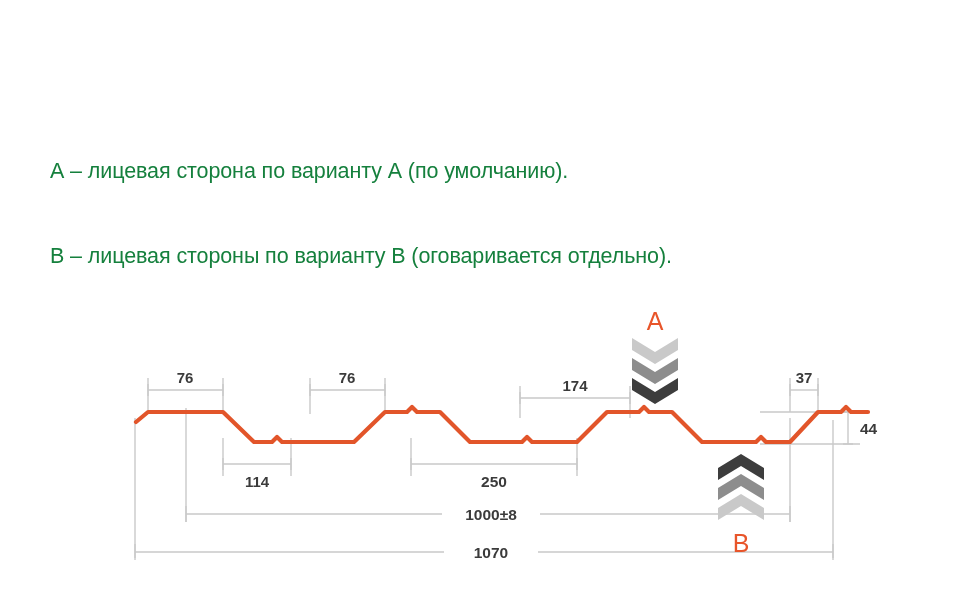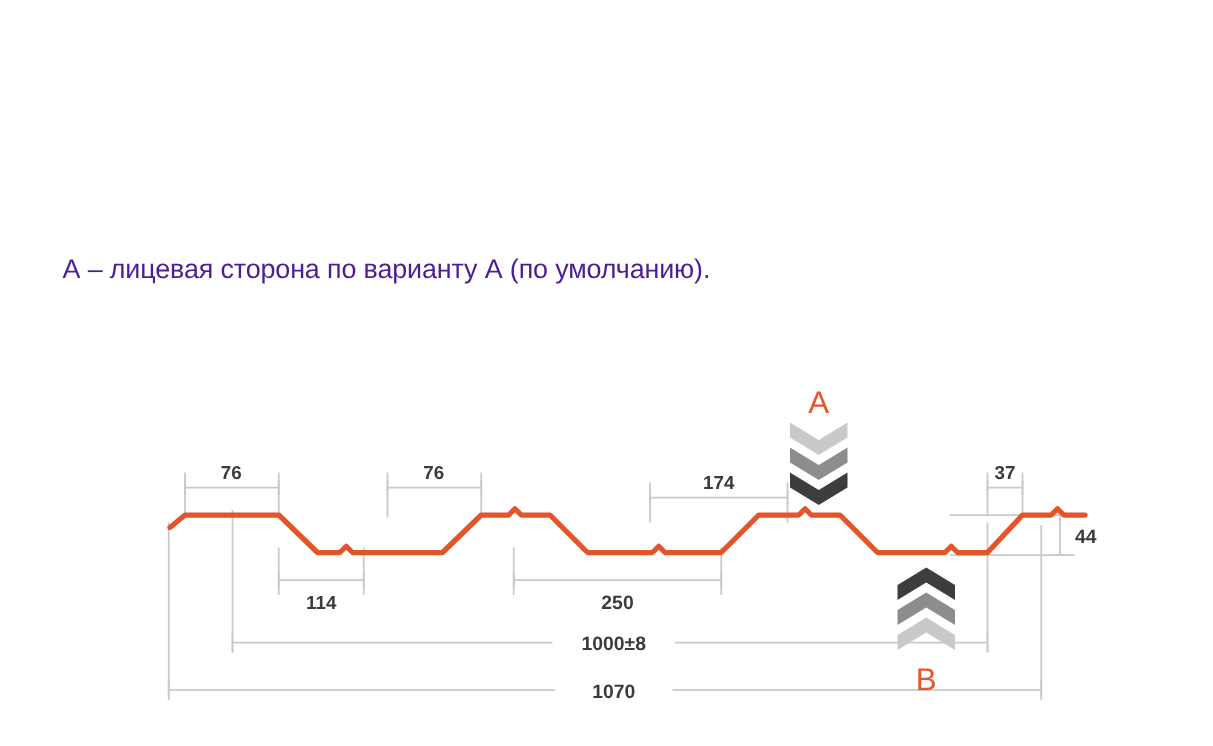--- a/index.html
+++ b/index.html
@@ -42,27 +42,26 @@
     position: absolute;
     left: 0px;
     top: 82px;
     width: 240px;
     height: 42px;
   }
 
   
   .legend-line {
     position: absolute;
-    color: #4c1d95;
+    color: #15803d;
     font-size: 21.5px;
     font-weight: 400;
     letter-spacing: -0.1px;
     white-space: nowrap;
     font-family: "Liberation Sans", sans-serif;
-    margin-top: 44px;
   }
   #legend-a { left: 50px; top: 159px; }
   #legend-b { left: 50px; top: 244px; }
 
   
   .drawing {
     position: absolute;
     left: 0px;
     top: 290px;
     width: 970px;
@@ -92,20 +91,21 @@
   }
 </style>
 </head>
 <body>
 
 <div id="page">
 
 
   <div class="legend-line" id="legend-a">А – лицевая сторона по варианту А (по умолчанию).</div>
 
+  <div class="legend-line" id="legend-b">В – лицевая стороны по варианту В (оговаривается отдельно).</div>
 
   <div class="drawing">
     <svg width="970" height="300" viewBox="0 0 970 300" xmlns="http://www.w3.org/2000/svg">
 
       <g stroke="#c9c9c9" stroke-width="1.4" fill="none">
 
         <line x1="135" y1="128" x2="135" y2="268"></line>
 
         <line x1="186" y1="118" x2="186" y2="232"></line>
 

